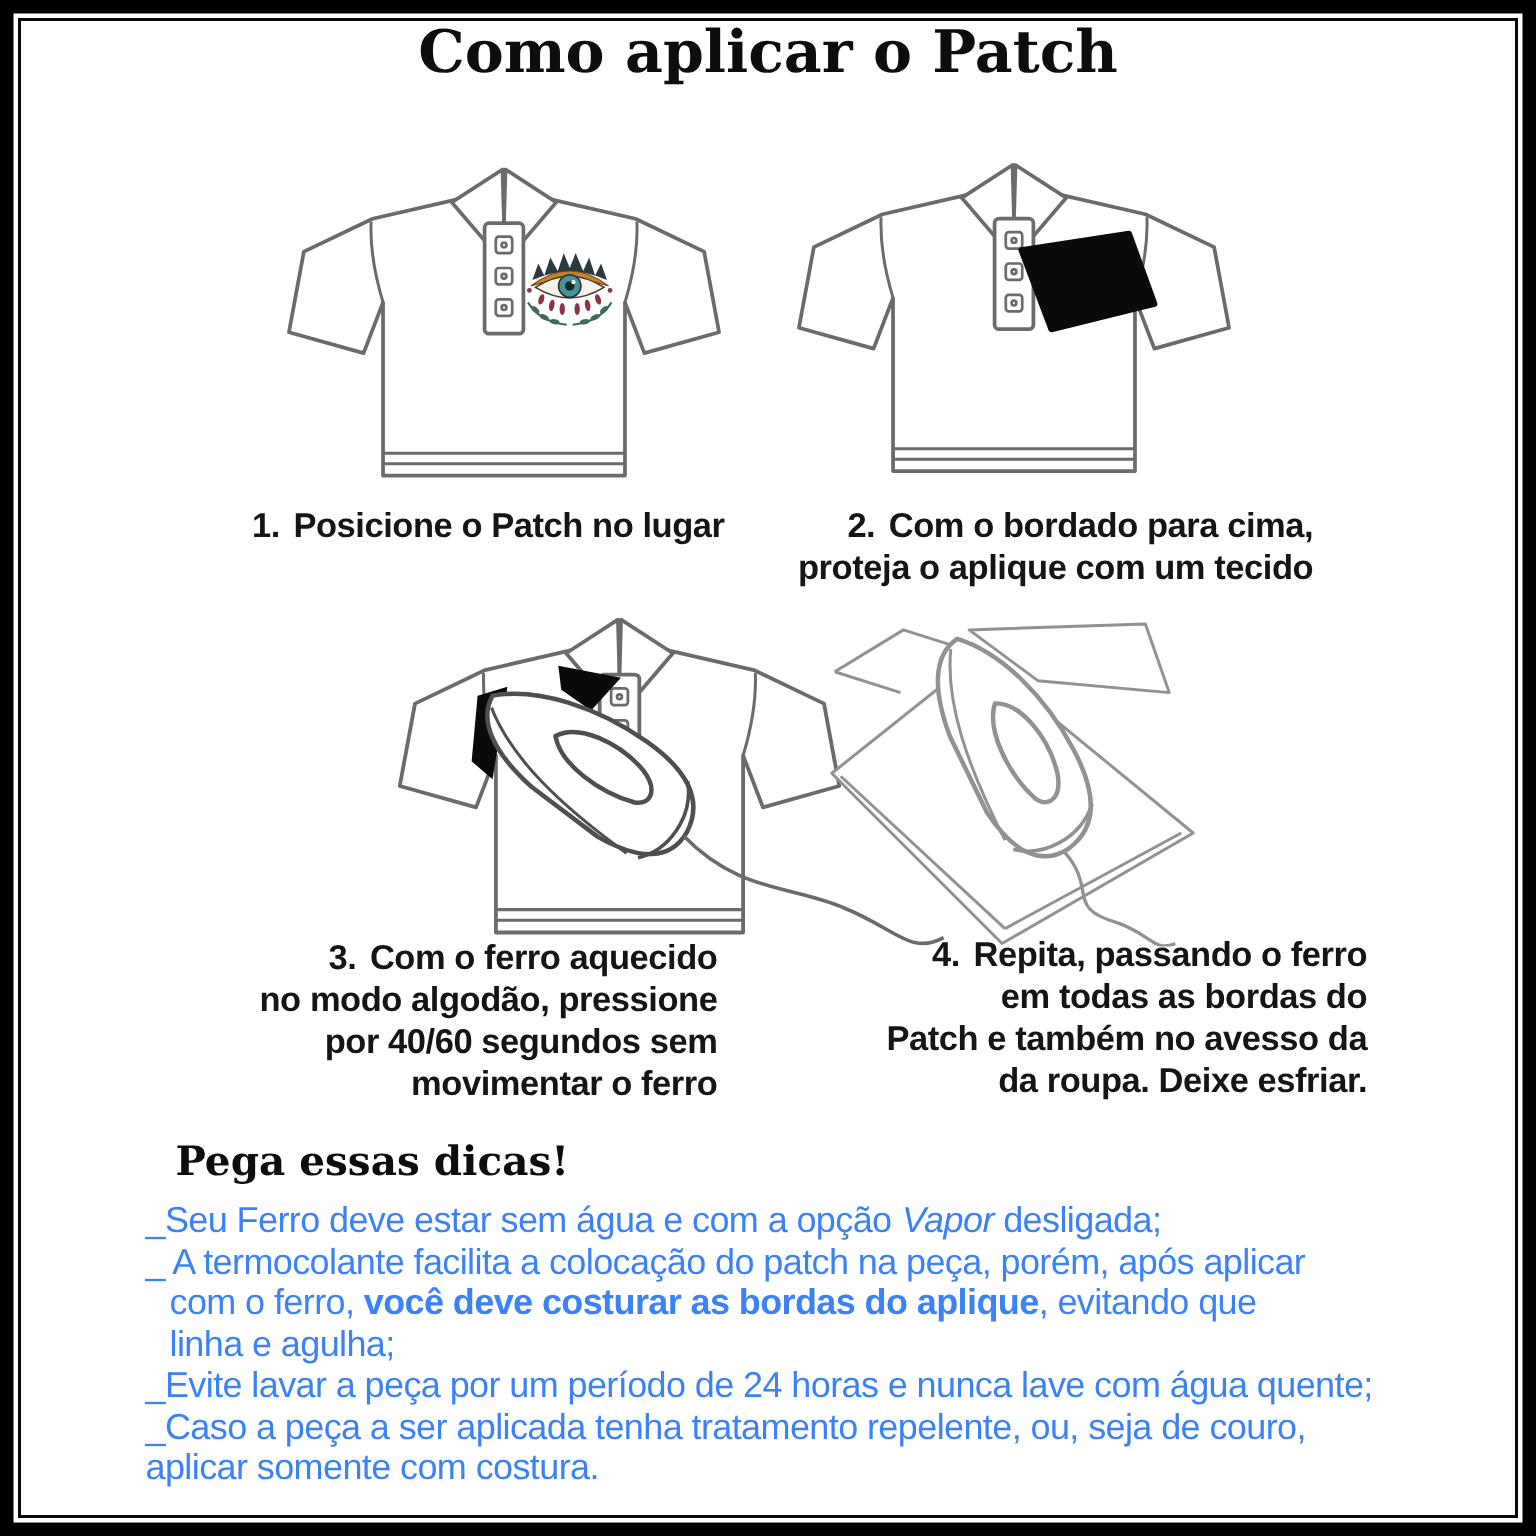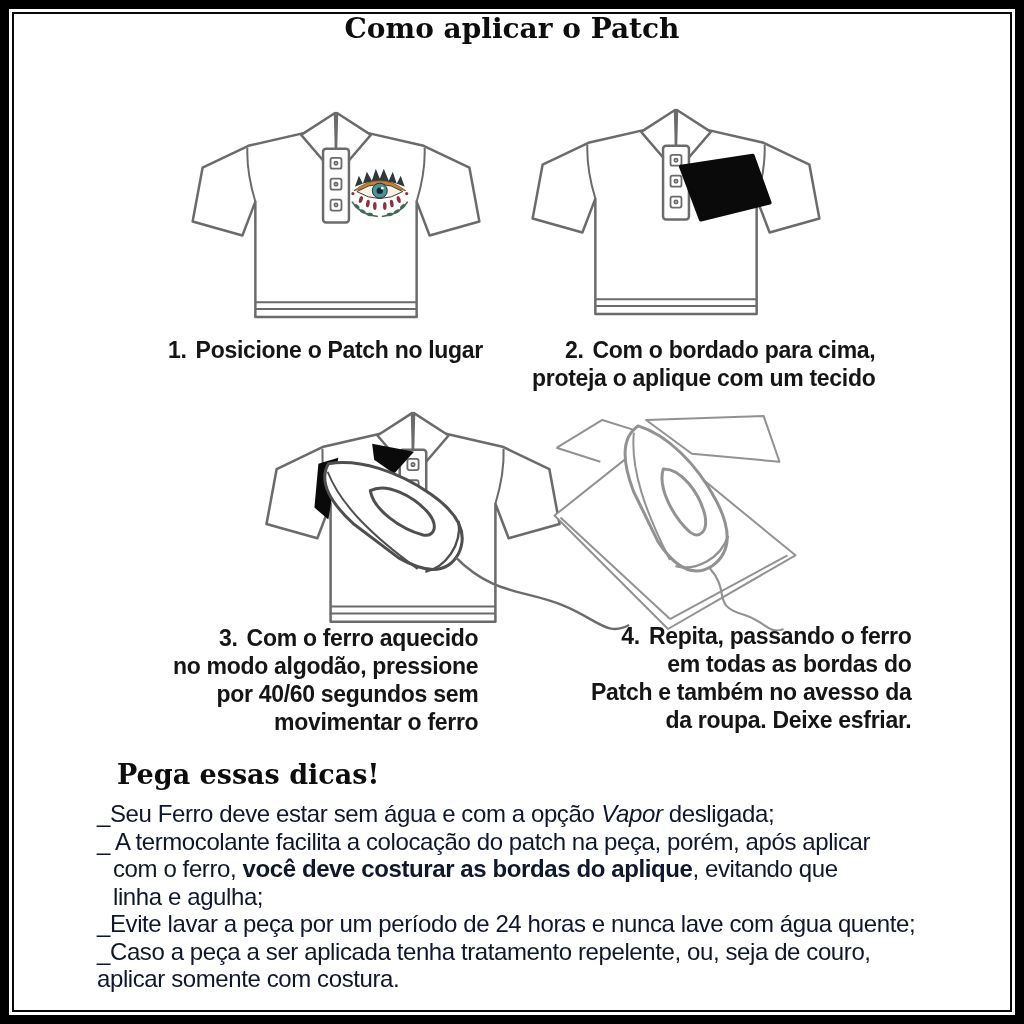--- a/index.html
+++ b/index.html
@@ -4,36 +4,36 @@
 <style>
   html,body{margin:0;padding:0;background:#fff;}
   .page{
     position:relative;width:1024px;height:1024px;background:#ffffff;
     font-family:"Liberation Sans",sans-serif;color:#111;overflow:hidden;
   }
   .frame-outer{position:absolute;inset:0;border:9px solid #000;pointer-events:none;z-index:5;}
   .frame-inner{position:absolute;inset:12px;border:2px solid #0a0a0a;pointer-events:none;z-index:5;}
   .title{
     position:absolute;top:12px;left:0;width:100%;text-align:center;
-    font-family:"DejaVu Serif",serif;font-weight:700;font-size:28px;
+    font-family:"DejaVu Serif",serif;font-weight:700;font-size:39px;
     letter-spacing:0px;color:#0d0d0d;margin:0;
   }
   .illu{position:absolute;}
   .caption{position:absolute;font-size:23px;font-weight:700;letter-spacing:-0.3px;line-height:28px;color:#151515;text-align:right;}
   .cap-num{margin-right:9px;}
   .ind1{padding-left:30px;}
   .ind2{padding-left:40px;}
   .ind3{padding-left:48px;}
   .ind4{padding-left:32px;}
   .tips{position:absolute;left:97px;top:748px;width:905px;}
   .tips-header{
     font-family:"DejaVu Serif",serif;font-weight:700;font-size:27px;color:#0d0d0d;
     margin:11px 0 10px 20px;letter-spacing:0px;
   }
-  .tip-line{font-size:24px;line-height:27.5px;letter-spacing:-0.4px;white-space:nowrap;color:#0f172a;}
+  .tip-line{font-size:24px;line-height:27.5px;letter-spacing:-0.4px;white-space:nowrap;color:#3b82f6;}
   .tip-line .seg-it{font-style:italic;margin-left:7px;}
   .tip-line .seg-b{font-weight:700;}
   .tip-cont{padding-left:16px;}
   svg{display:block;}
 </style>
 </head>
 <body>
 
 <div class="page">
 

